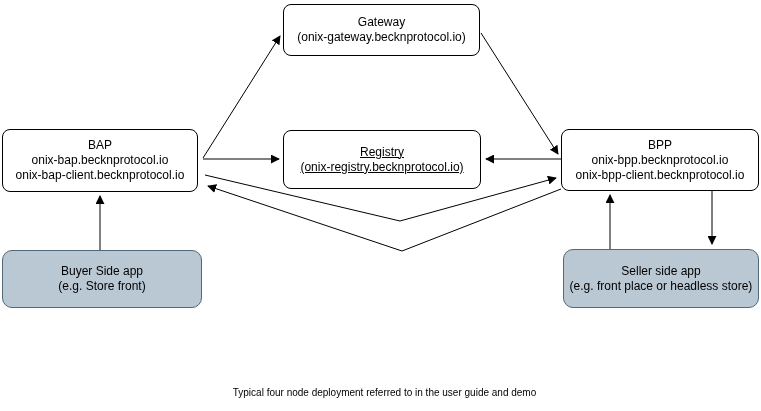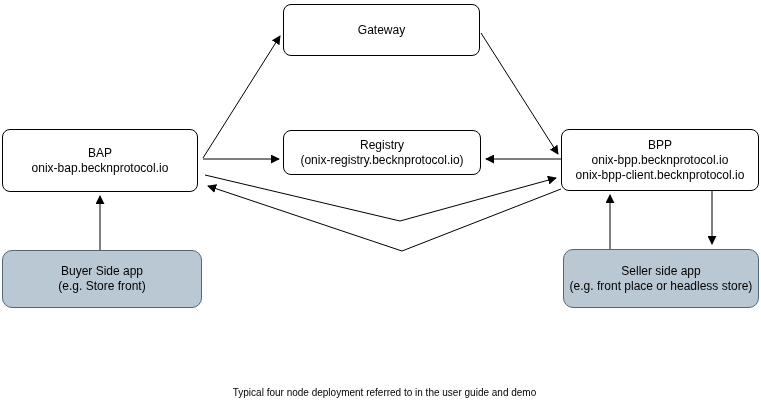--- a/index.html
+++ b/index.html
@@ -64,28 +64,30 @@
     <line x1="561" y1="159" x2="486" y2="159" marker-end="url(#arrowhead)"></line>
     <polyline points="205,175 400,221 556,178" marker-end="url(#arrowhead)"></polyline>
     <polyline points="561,189 402,251 208,186" marker-end="url(#arrowhead)"></polyline>
     <line x1="100" y1="250" x2="100" y2="196" marker-end="url(#arrowhead)"></line>
     <line x1="610" y1="249" x2="610" y2="195" marker-end="url(#arrowhead)"></line>
     <line x1="712" y1="191" x2="712" y2="244" marker-end="url(#arrowhead)"></line>
   </svg>
 
   <div class="node" style="left:283px; top:4px; width:197px; height:52px;">
     <div class="line">Gateway</div>
+    <div class="line">(onix-gateway.becknprotocol.io)</div>
   </div>
 
   <div class="node" style="left:2px; top:129px; width:196px; height:63px;">
     <div class="line">BAP</div>
     <div class="line">onix-bap.becknprotocol.io</div>
+    <div class="line">onix-bap-client.becknprotocol.io</div>
   </div>
 
-  <div class="node" style="left:283px; top:130px; width:198px; height:45px;">
+  <div class="node" style="left:283px; top:130px; width:198px; height:59px;text-decoration:underline;">
     <div class="line">Registry</div>
     <div class="line">(onix-registry.becknprotocol.io)</div>
   </div>
 
   <div class="node" style="left:561px; top:129px; width:198px; height:62px;">
     <div class="line">BPP</div>
     <div class="line">onix-bpp.becknprotocol.io</div>
     <div class="line">onix-bpp-client.becknprotocol.io</div>
   </div>
 

